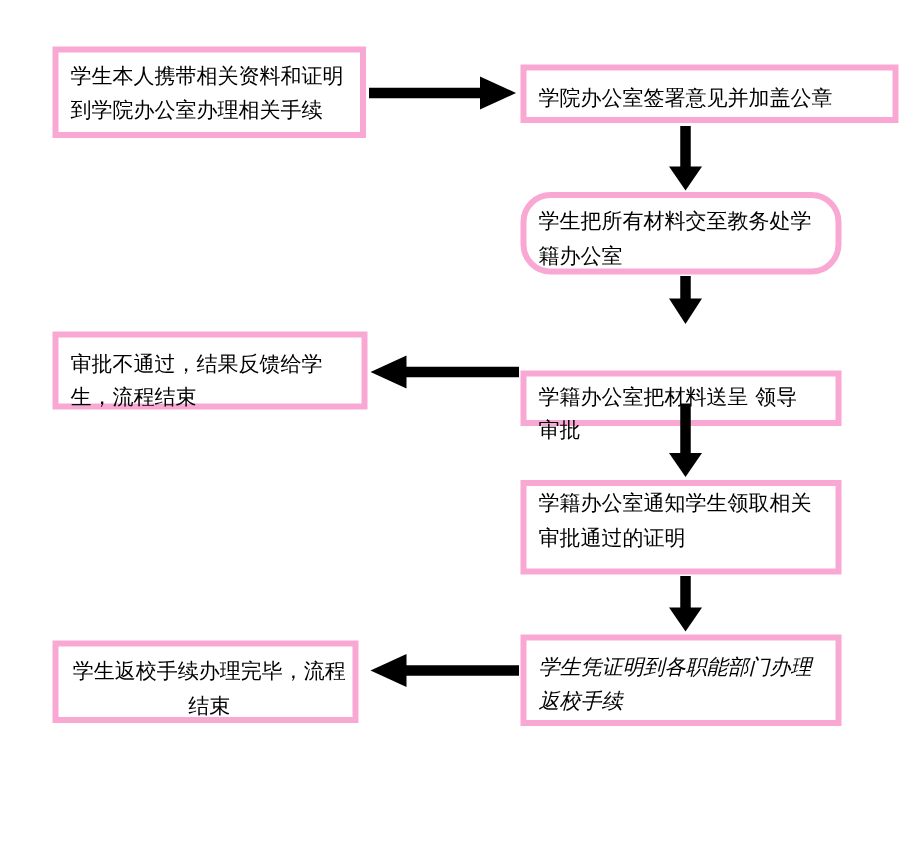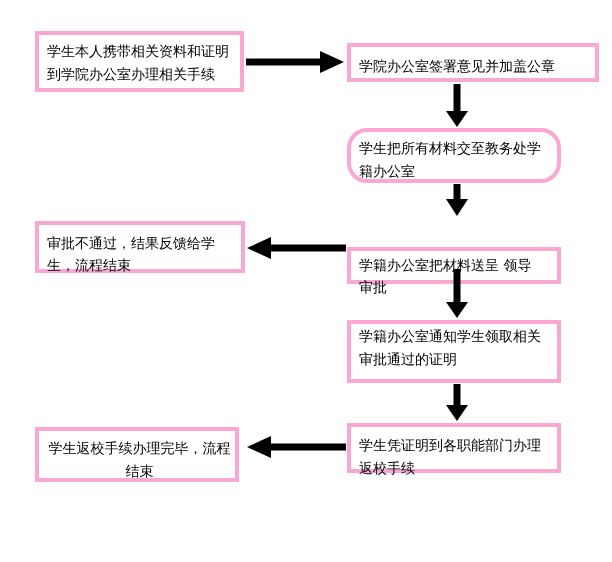--- a/index.html
+++ b/index.html
@@ -27,21 +27,21 @@
     letter-spacing: 0;
     word-break: break-word;
   }
   
   .b1 { left: 35px;  top: 31px;  width: 209px; height: 61px; }
   .b2 { left: 347px; top: 43px;  width: 252px; height: 39px; padding-top: 8px; }
   .b3 { left: 347px; top: 128px; width: 214px; height: 55px; padding-right: 12px; border-radius: 20px; }
   .b4 { left: 347px; top: 219px; width: 214px; height: 37px; padding-top: 3px; line-height: 22px; padding-right: 12px; margin-top: 28px; }
   .b5 { left: 35px;  top: 221px; width: 210px; height: 52px; padding-top: 7px; line-height: 22px; }
   .b6 { left: 347px; top: 320px; width: 214px; height: 63px; padding-top: 1px; padding-right: 12px; }
-  .b7 { left: 347px; top: 423px; width: 214px; height: 50px; padding-top: 7px; padding-right: 12px; }
+  .b7 { left: 347px; top: 423px; width: 214px; height: 61px; padding-top: 7px; padding-right: 12px; font-style: italic; }
   .b8 { left: 35px;  top: 427px; width: 204px; height: 55px; padding-top: 6px; text-align: center; }
   .arrow-layer {
     position: absolute;
     left: 0; top: 0;
     width: 612px;
     height: 562px;
     pointer-events: none;
   }
 </style>
 </head>

